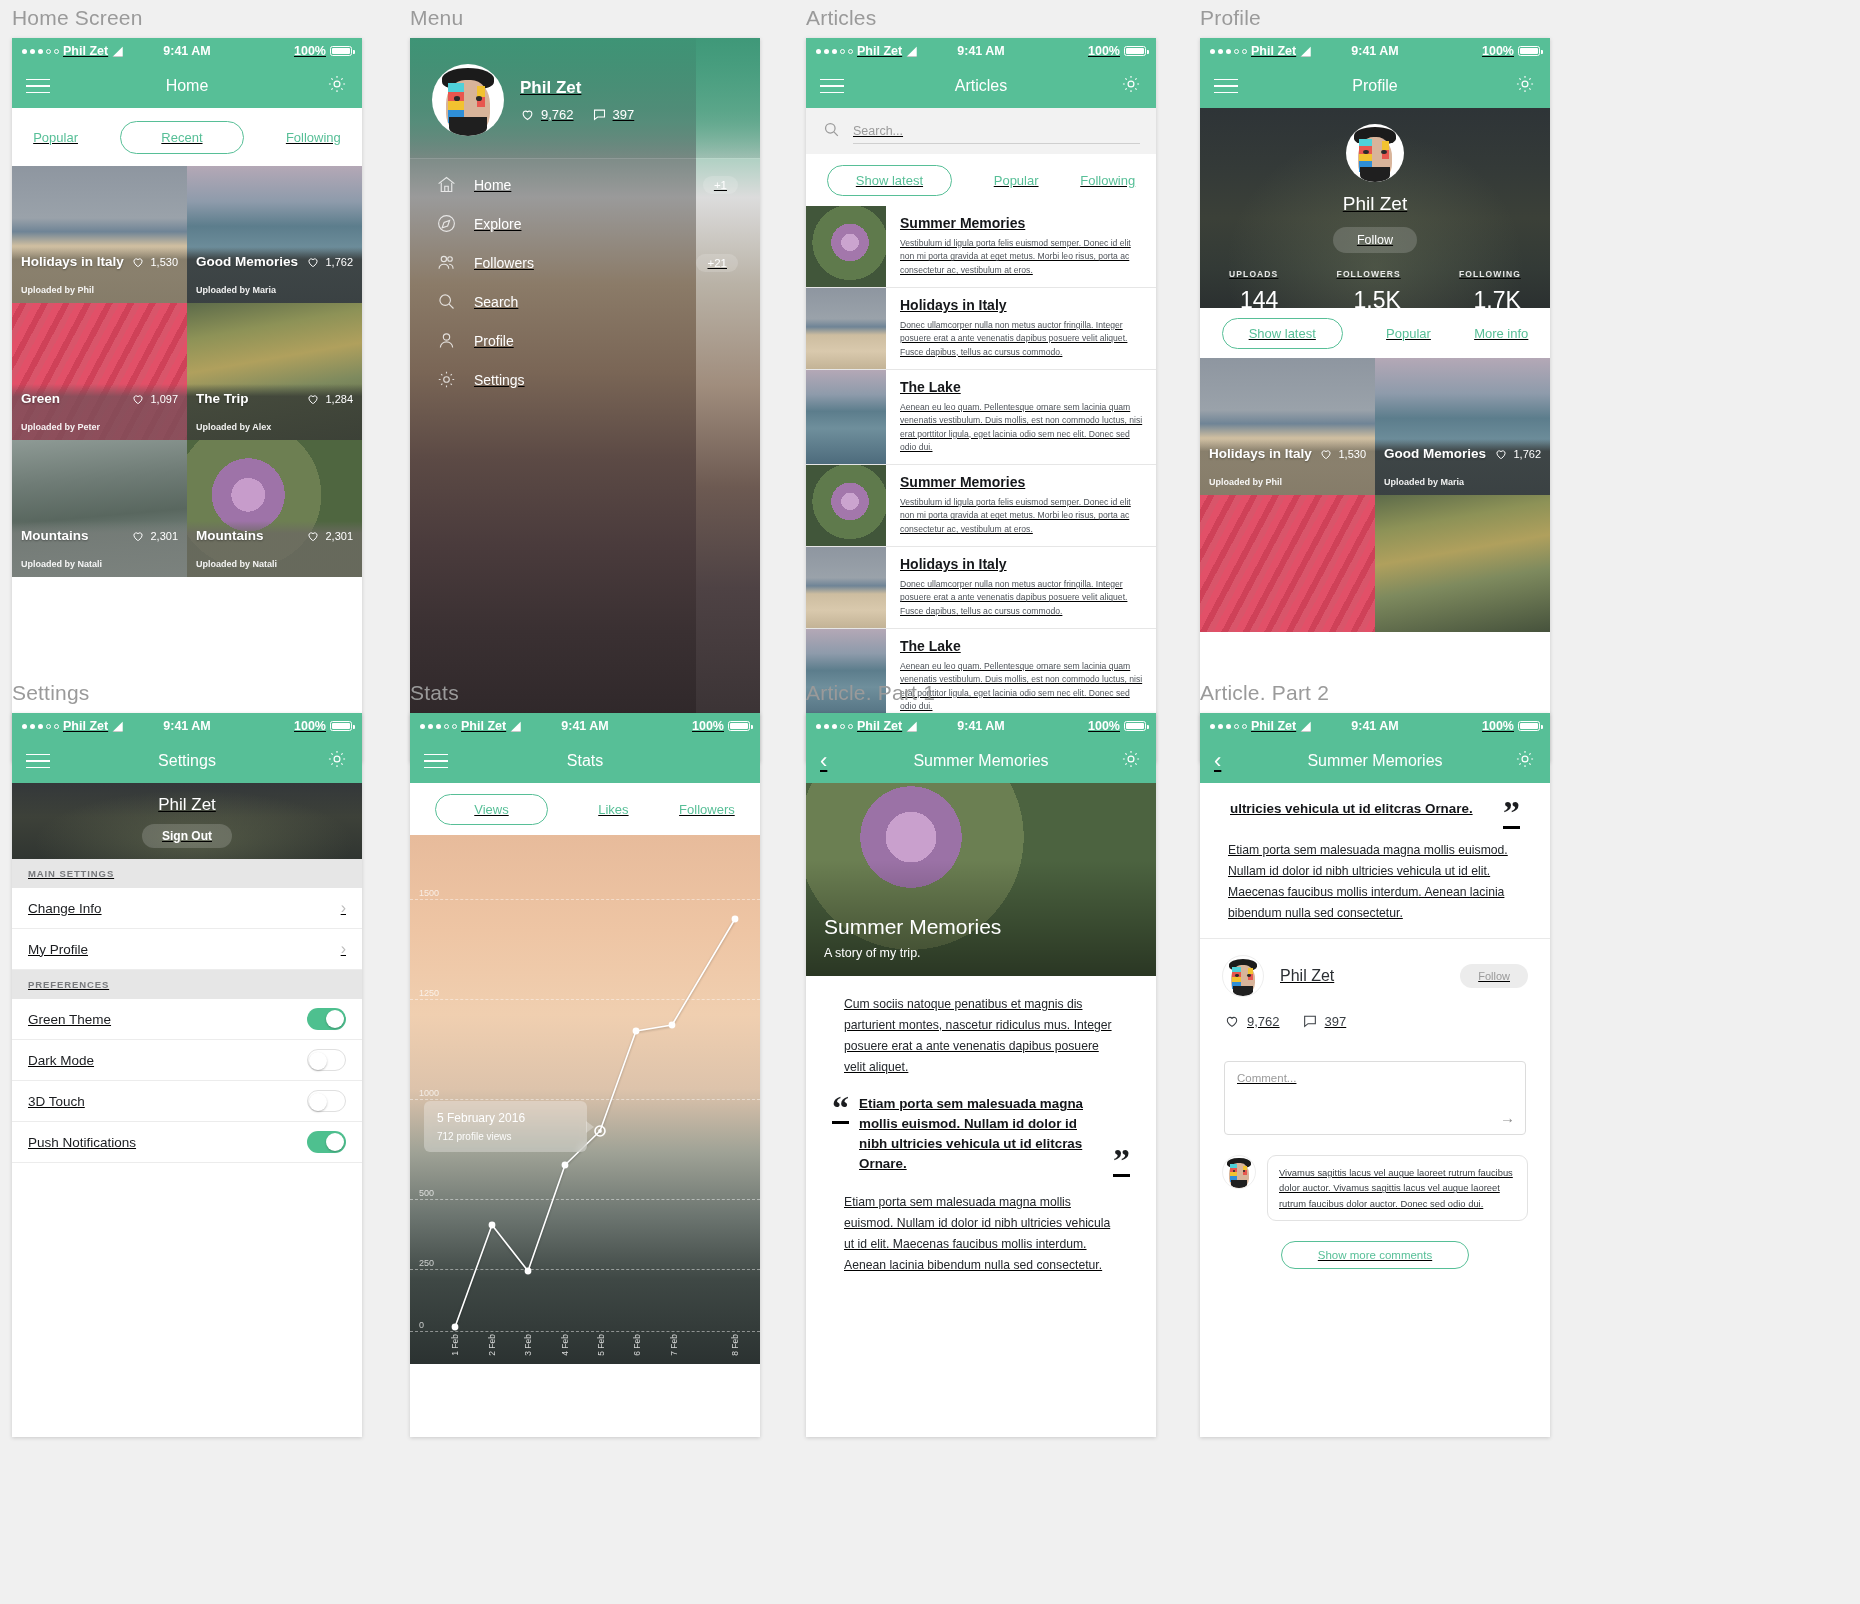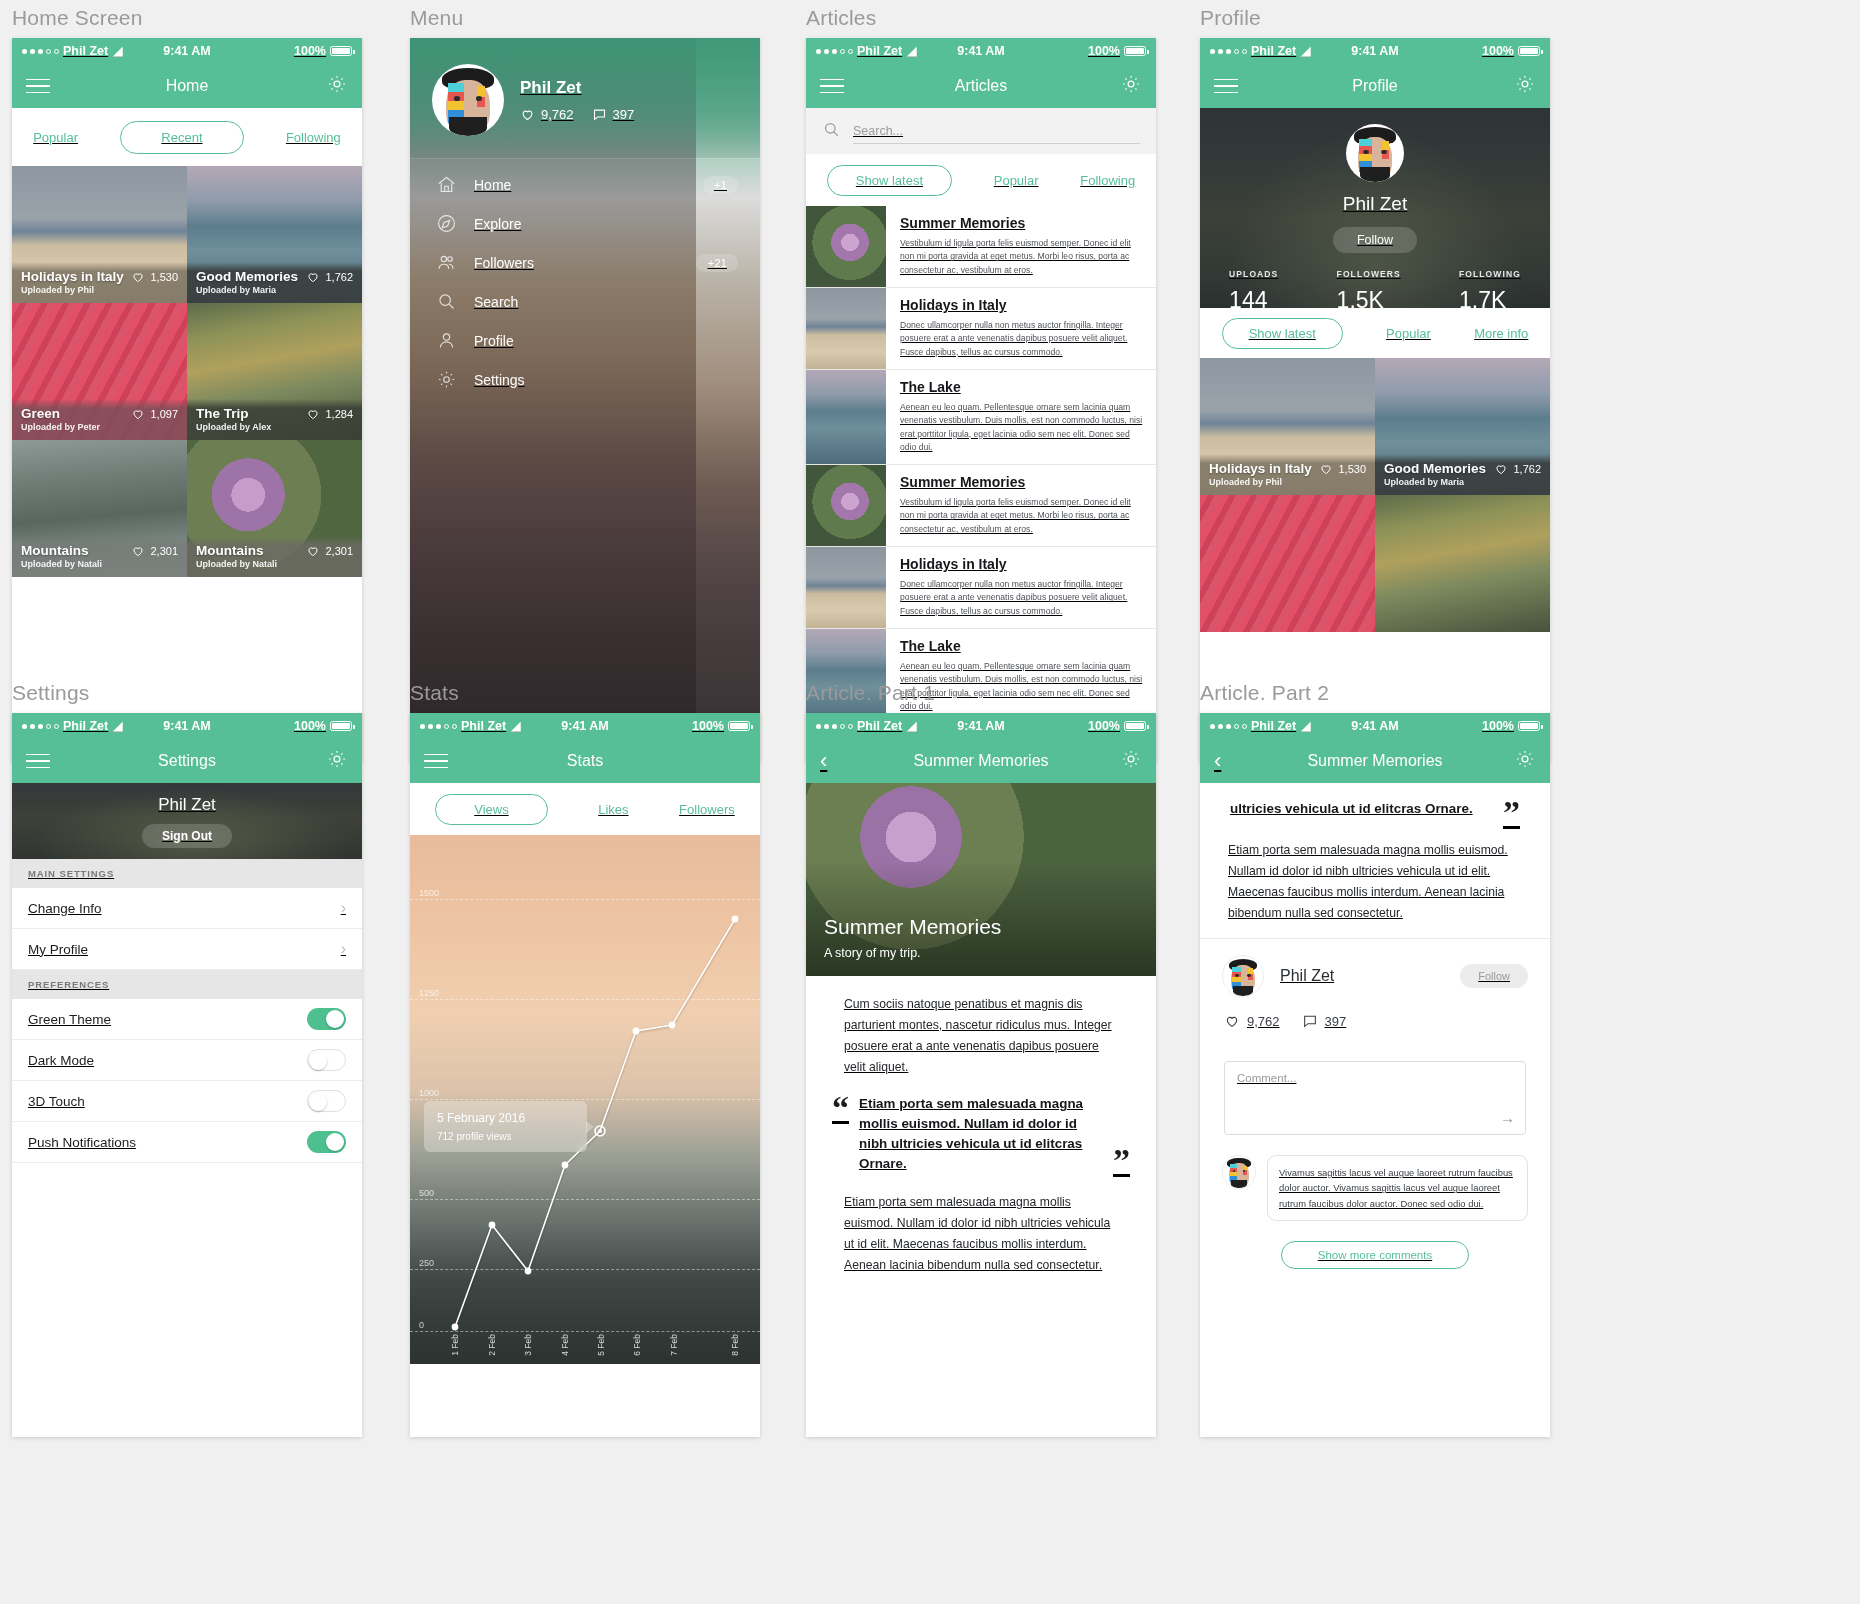--- a/index.html
+++ b/index.html
@@ -57,21 +57,21 @@
   .tab.pill { border: 1px solid #57bf97; border-radius: 20px; padding: 8px 40px; }
 
   
   .grid { display: grid; grid-template-columns: 1fr 1fr; }
   .cell { position: relative; height: 137px; overflow: hidden; }
   .cell .ph { position: absolute; inset: 0; }
   .caption { position: absolute; left: 0; right: 0; bottom: 0; padding: 7px 9px 8px; color: #fff; }
   .cap-row { display: flex; align-items: center; }
   .cap-title { font-size: 13.5px; font-weight: 700; text-shadow: 0 1px 2px rgba(0,0,0,.35); }
   .cap-likes { margin-left: auto; display: flex; align-items: center; gap: 5px; font-size: 11px; }
-  .cap-sub { font-size: 9px; opacity: .92; margin-top: 1px; font-weight: 600; }
+  .cap-sub { font-size: 9px; opacity: .92; margin-top: 16px; font-weight: 600; }
 
   
   .ph-italy { background: linear-gradient(180deg,#8e96a0 0%,#9aa2aa 38%,#6f8496 48%,#cdbda0 58%,#d9c9ad 78%,#c3b396 100%); }
   .ph-lake  { background: linear-gradient(180deg,#b4a8b6 0%,#8e9bab 26%,#5c7d8c 44%,#6f8f9c 62%,#4d6b7c 100%); }
   .ph-autumn2{ background: repeating-linear-gradient(118deg,#e25068 0 7px,#cf4158 7px 13px,#d9556a 13px 19px); }
   .ph-trip  { background: linear-gradient(170deg,#5d6b4a 0%,#8d9257 22%,#b0a05d 42%,#7e8a5e 62%,#46523c 100%); }
   .ph-mount { background: linear-gradient(175deg,#8e9a95 0%,#6f7c76 30%,#59675f 55%,#7d8a84 78%,#9aa59f 100%); }
   .ph-flow  { background: radial-gradient(circle at 35% 40%,#c79ccb 0 12%,#9e73a8 12% 26%,#6d7f52 26% 52%,#4f6640 52% 100%); }
   .ph-flow2 { background: radial-gradient(circle at 55% 45%,#cba4cf 0 14%,#a377ab 14% 30%,#5f7a4c 30% 60%,#41563a 60% 100%); }
 
@@ -123,21 +123,21 @@
   .prof-hero { position: relative; height: 200px; overflow: hidden;
     background: linear-gradient(180deg,#2e3437 0%,#343a38 30%,#3b4038 55%,#333a36 80%,#2b3030 100%); }
   .prof-hero::after { content:""; position:absolute; inset:0;
     background: radial-gradient(ellipse at 50% 80%,rgba(140,150,110,.28) 0%,rgba(0,0,0,.0) 60%); }
   .prof-inner { position: relative; z-index: 2; display: flex; flex-direction: column; align-items: center; padding-top: 16px; }
   .prof-av { width: 58px; height: 58px; border-radius: 50%; background: #fff; overflow: hidden; position: relative; }
   .prof-name { color: #fff; font-size: 19px; margin-top: 11px; font-weight: 400; }
   .follow-btn { margin-top: 12px; background: rgba(255,255,255,.17); color: #fff;
     border-radius: 16px; padding: 6px 24px; font-size: 12.5px; }
   .prof-stats { display: flex; justify-content: space-around; margin-top: 16px; width: 100%; }
-  .pstat { text-align: left; color: #fff; }
+  .pstat { text-align: right; color: #fff; }
   .pstat .lbl { font-size: 8.5px; letter-spacing: 1.1px; opacity: .88; font-weight: 600; }
   .pstat .val { font-size: 23px; font-weight: 300; margin-top: 8px; }
 
   
   .set-hero { height: 76px; position: relative; overflow: hidden;
     background: linear-gradient(180deg,#34383a 0%,#3d4139 45%,#303531 100%);
     display: flex; flex-direction: column; align-items: center; justify-content: center; }
   .set-hero::after { content:""; position:absolute; inset:0;
     background: radial-gradient(ellipse at 52% 78%,rgba(150,160,110,.3) 0%,rgba(0,0,0,0) 62%); }
   .set-name { color: #fff; font-size: 17px; z-index: 2; font-weight: 400; }

